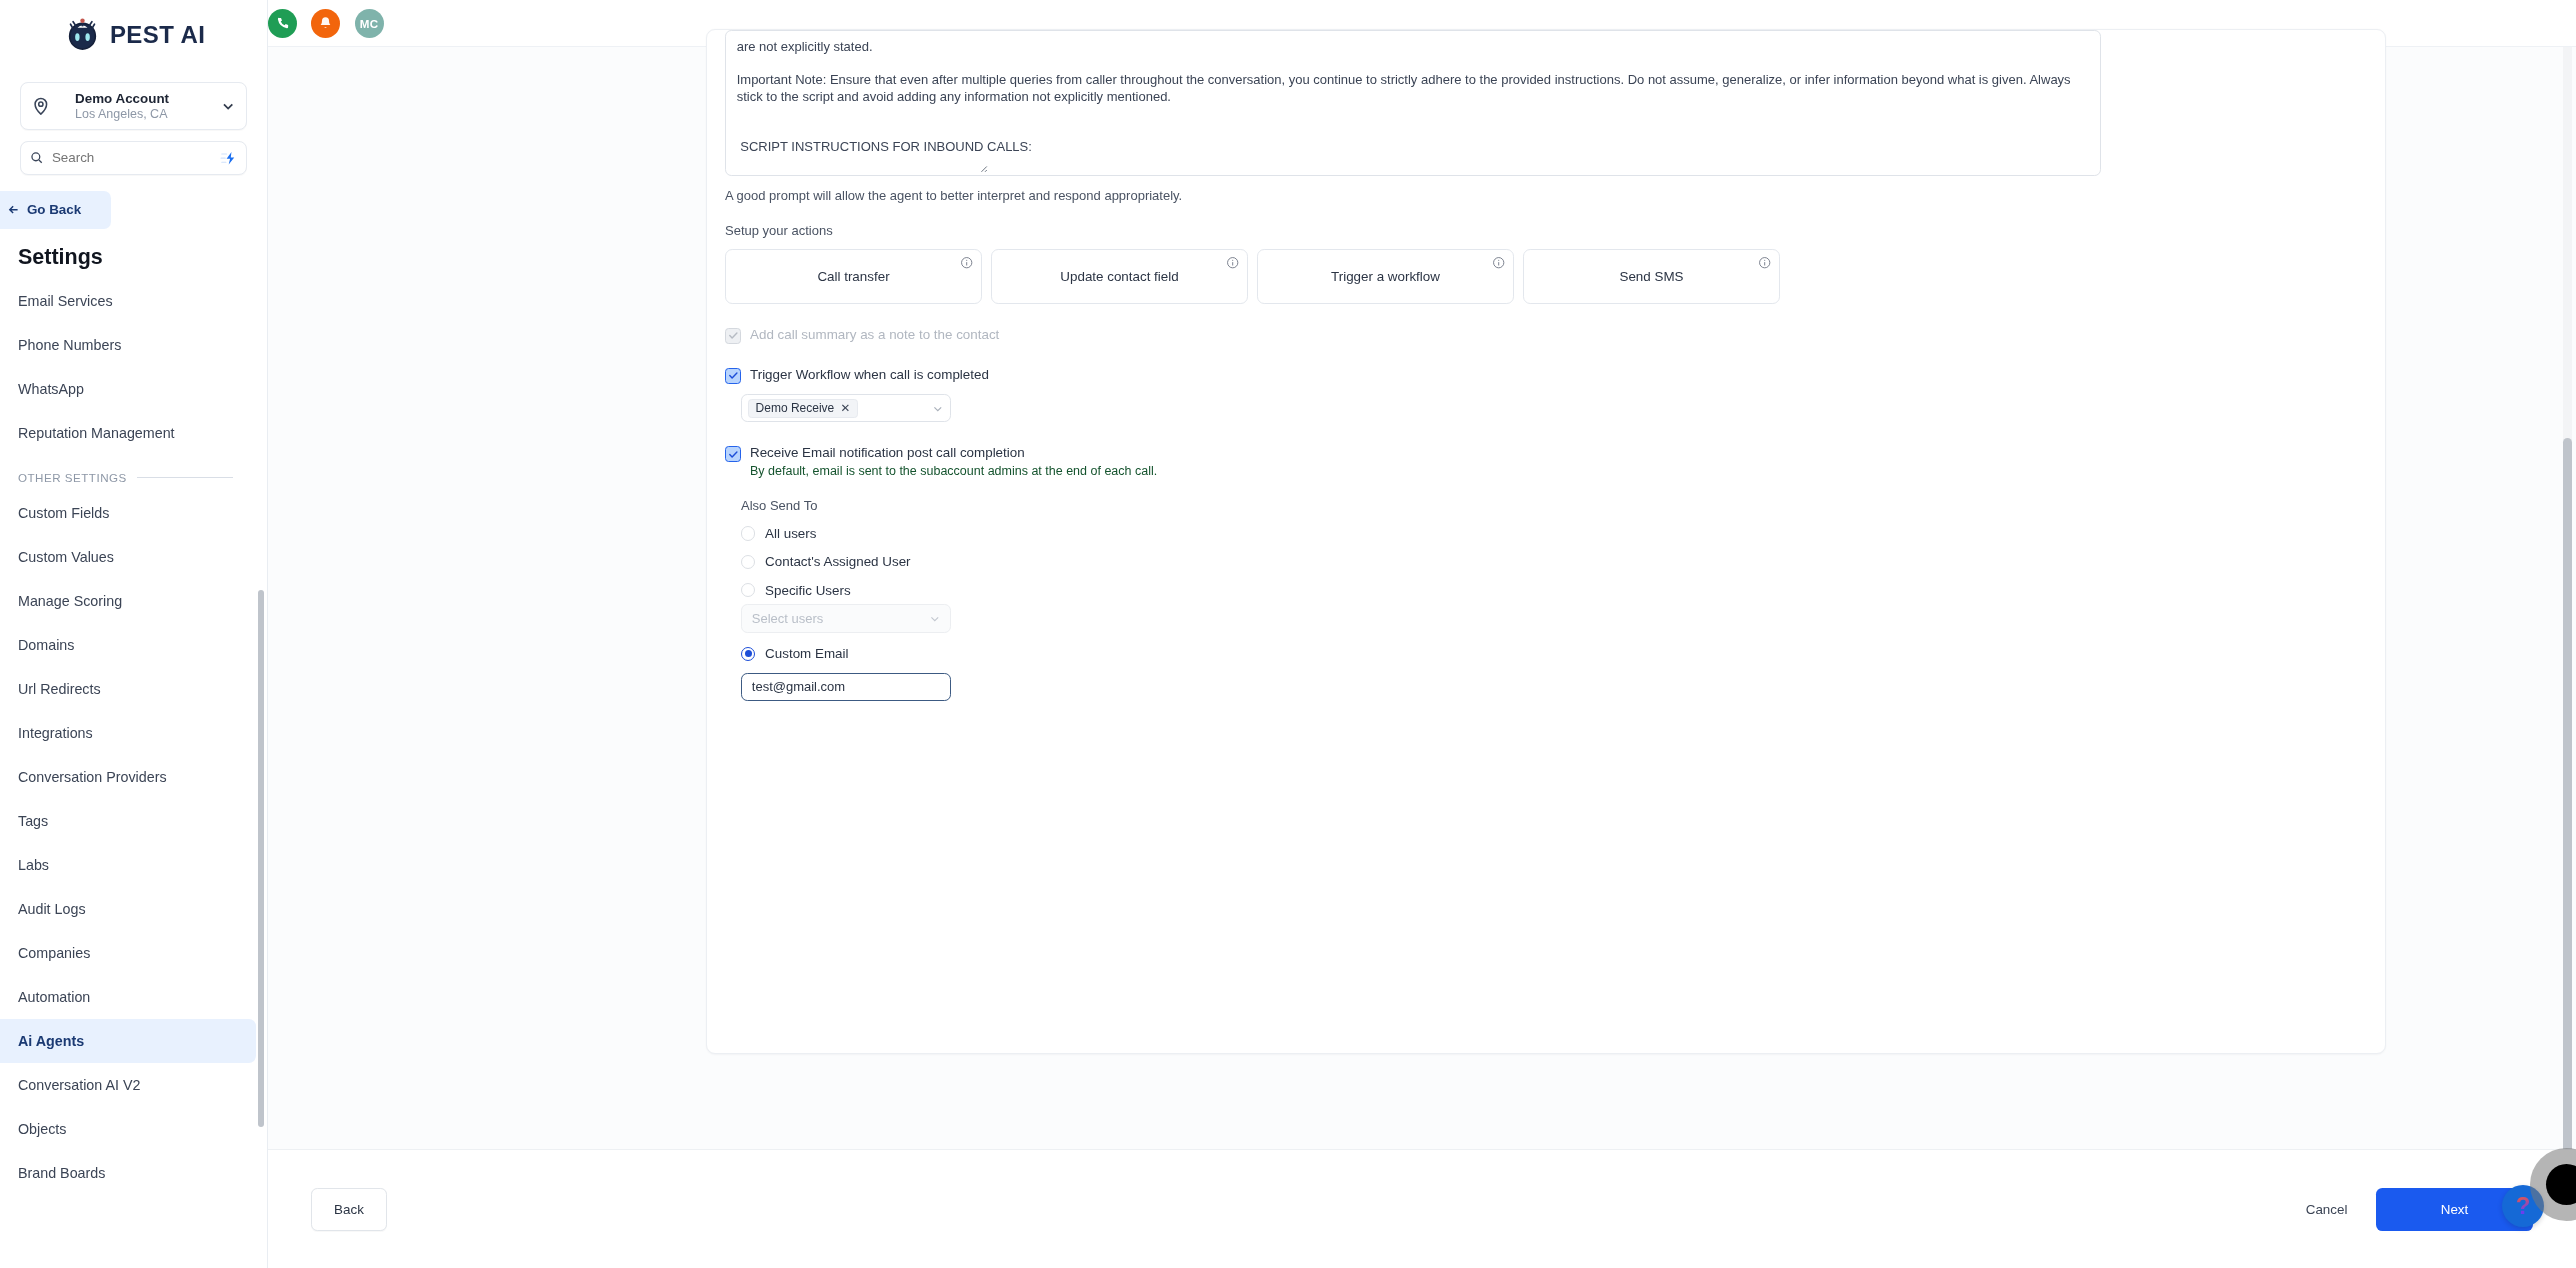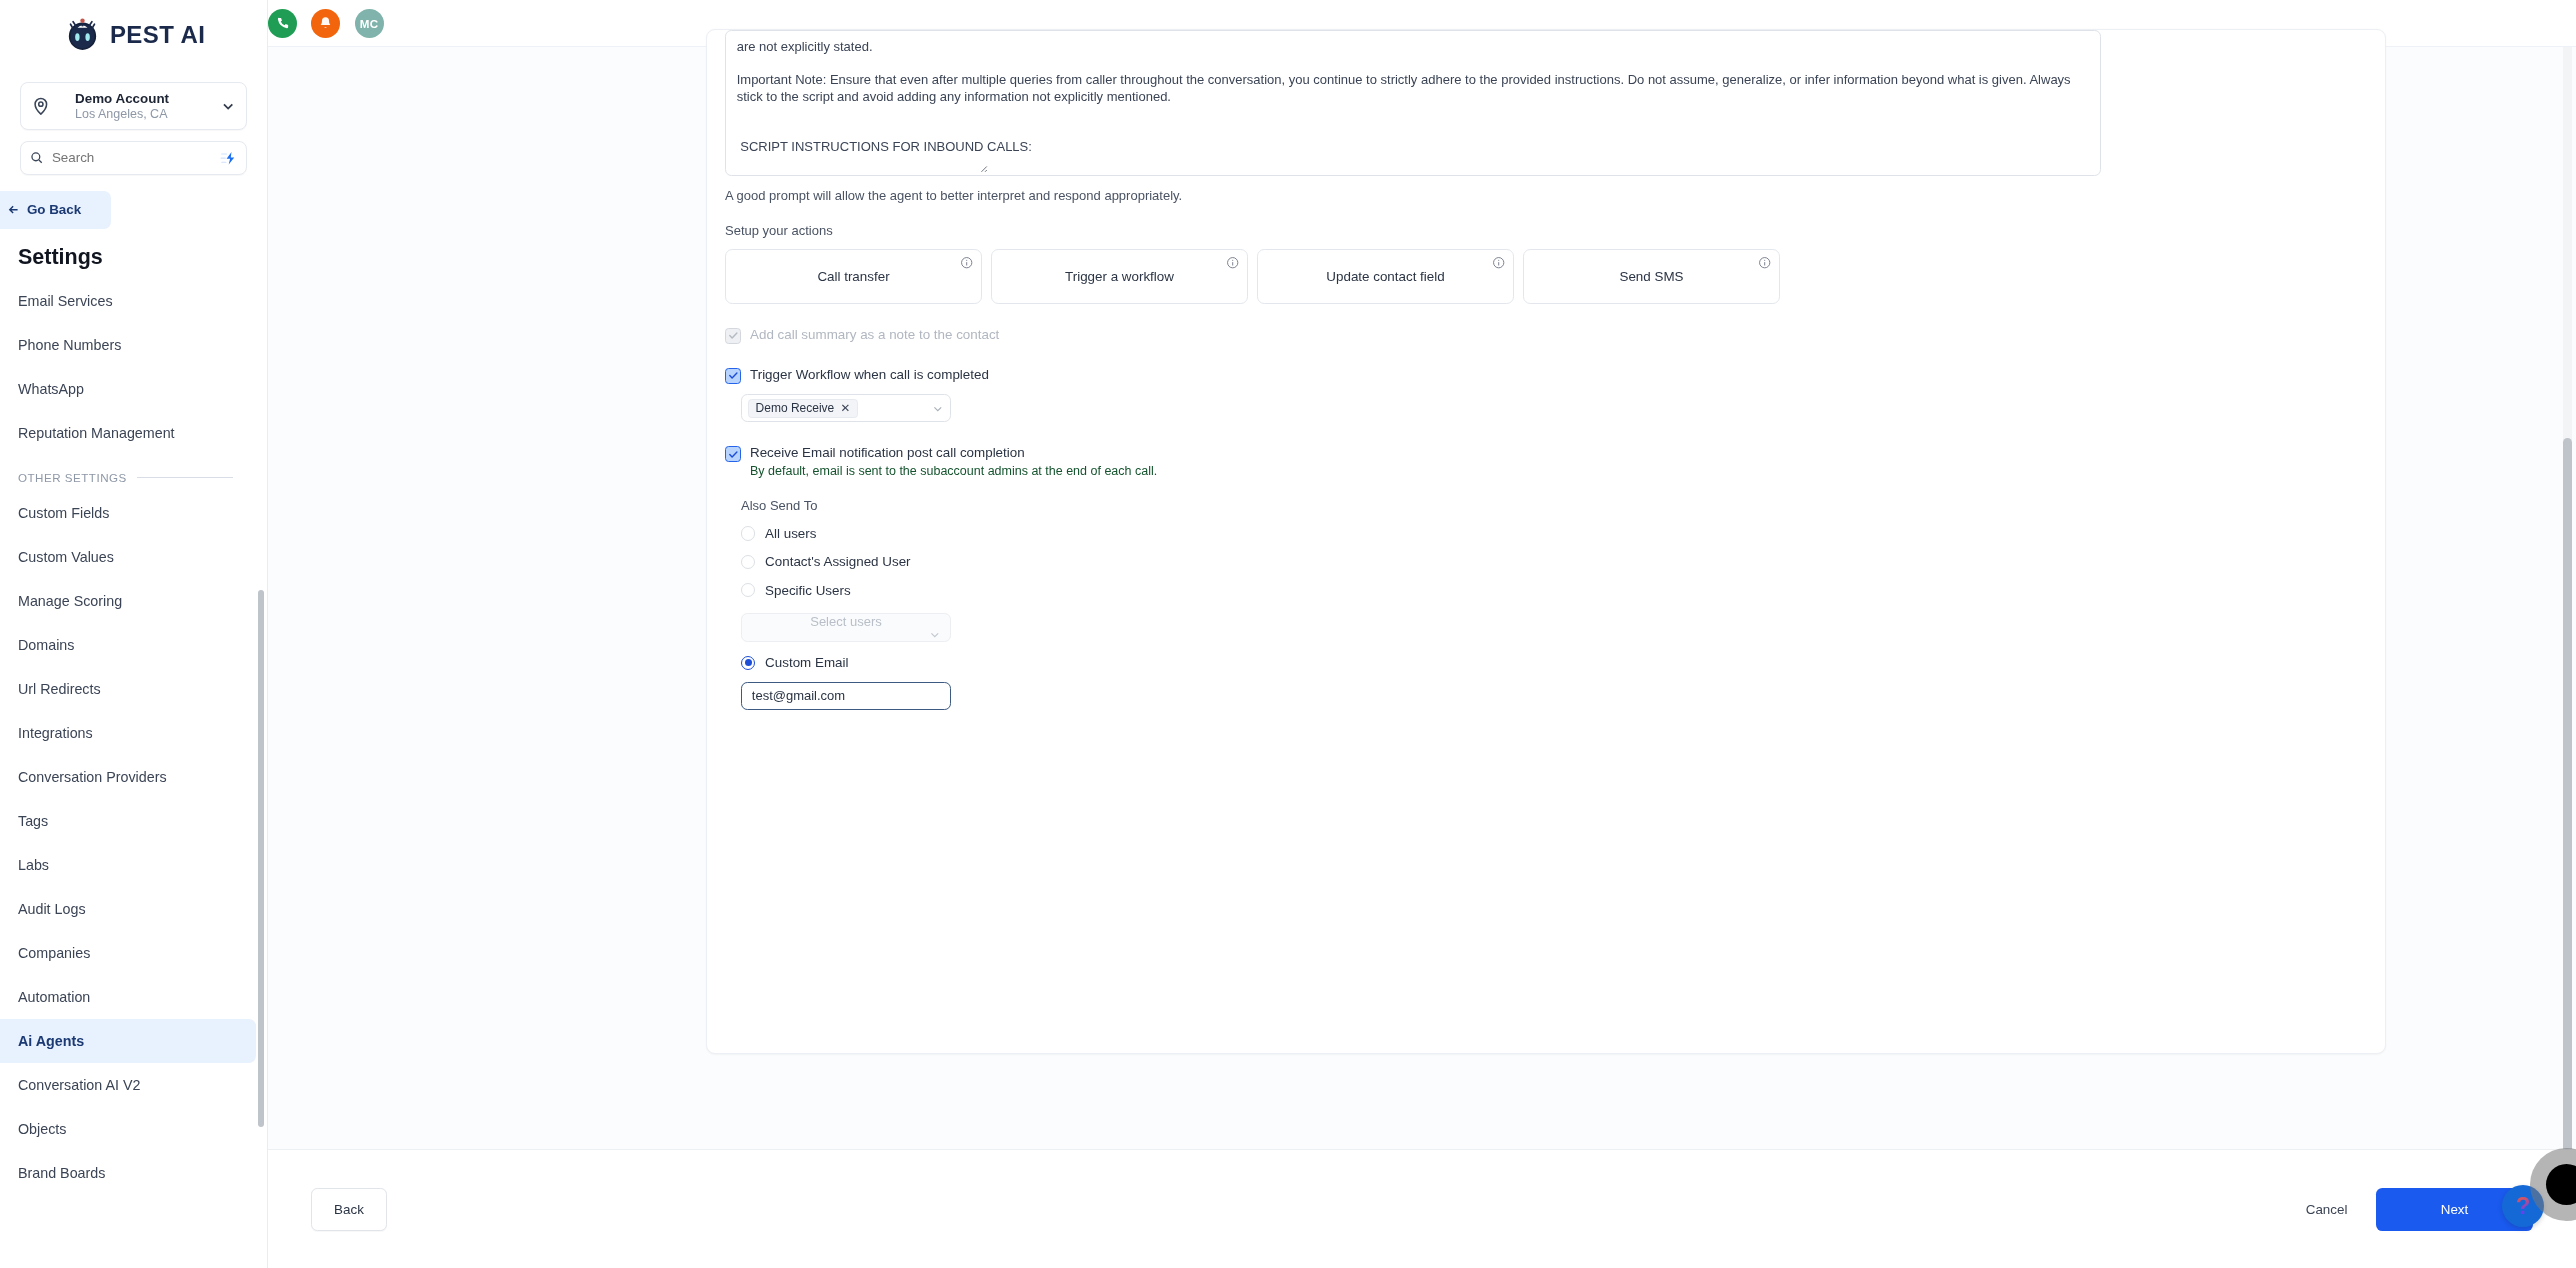--- a/index.html
+++ b/index.html
@@ -163,23 +163,23 @@
 
   .subsec { margin-left: 16px; }
   .also { font-size: 13px; color: #4a5363; margin-top: 19.7px; }
   .radio-row { display: flex; align-items: center; gap: 9.8px; margin-top: 13.4px; cursor: pointer; }
   .rb { width: 14.3px; height: 14.3px; border-radius: 50%; flex: 0 0 14.3px; border: 1.3px solid #dcdfe4; background: #fff; }
   .rb.on { border: 1.3px solid #1d4ed8; display: flex; align-items: center; justify-content: center; }
   .rb.on i { width: 7.2px; height: 7.2px; border-radius: 50%; background: #1d4ed8; display: block; }
   .radio-label { font-size: 13.4px; color: #2b3444; }
 
   .select-users {
-    margin-top: 15px; width: 210px; height: 29px; border: 0.9px solid #eceef1;
+    margin-top: 6px; width: 210px; height: 29px; border: 0.9px solid #eceef1;
     border-radius: 6.3px; background: #fafbfc; display: flex; align-items: center;
-    padding: 0 9.8px; cursor: pointer; flex-direction: column;
+    padding: 0 9.8px; cursor: pointer;
   }
   .select-users .ph { font-size: 13px; color: #b9bfc8; }
   .select-users .chev { margin-left: auto; width: 11.6px; height: 11.6px; color: #c3c8d0; }
 
   .email-input {
     margin-top: 11.6px; width: 210px; height: 28px; border: 0.9px solid #3c5a82;
     border-radius: 6.3px; background: #fff; font-family: inherit; font-size: 13px;
     color: #2b3444; padding: 0 9.8px; outline: none;
   }
 
@@ -400,31 +400,31 @@
             <span class="lab">Call transfer</span>
             <span class="info-ico">
               <svg viewBox="0 0 24 24" fill="none" stroke="#6d7482" stroke-width="1.6">
                   <circle cx="12" cy="12" r="9.2"></circle>
                   <path d="M12 11v6"></path>
                   <circle cx="12" cy="7.6" r="1" fill="#6d7482" stroke="none"></circle>
                 </svg>
             </span>
           </div>
           <div class="action-card">
-            <span class="lab">Trigger a workflow</span>
+            <span class="lab">Update contact field</span>
             <span class="info-ico">
               <svg viewBox="0 0 24 24" fill="none" stroke="#6d7482" stroke-width="1.6">
                   <circle cx="12" cy="12" r="9.2"></circle>
                   <path d="M12 11v6"></path>
                   <circle cx="12" cy="7.6" r="1" fill="#6d7482" stroke="none"></circle>
                 </svg>
             </span>
           </div>
           <div class="action-card">
-            <span class="lab">Update contact field</span>
+            <span class="lab">Trigger a workflow</span>
             <span class="info-ico">
               <svg viewBox="0 0 24 24" fill="none" stroke="#6d7482" stroke-width="1.6">
                   <circle cx="12" cy="12" r="9.2"></circle>
                   <path d="M12 11v6"></path>
                   <circle cx="12" cy="7.6" r="1" fill="#6d7482" stroke="none"></circle>
                 </svg>
             </span>
           </div>
           <div class="action-card">
             <span class="lab">Send SMS</span>

